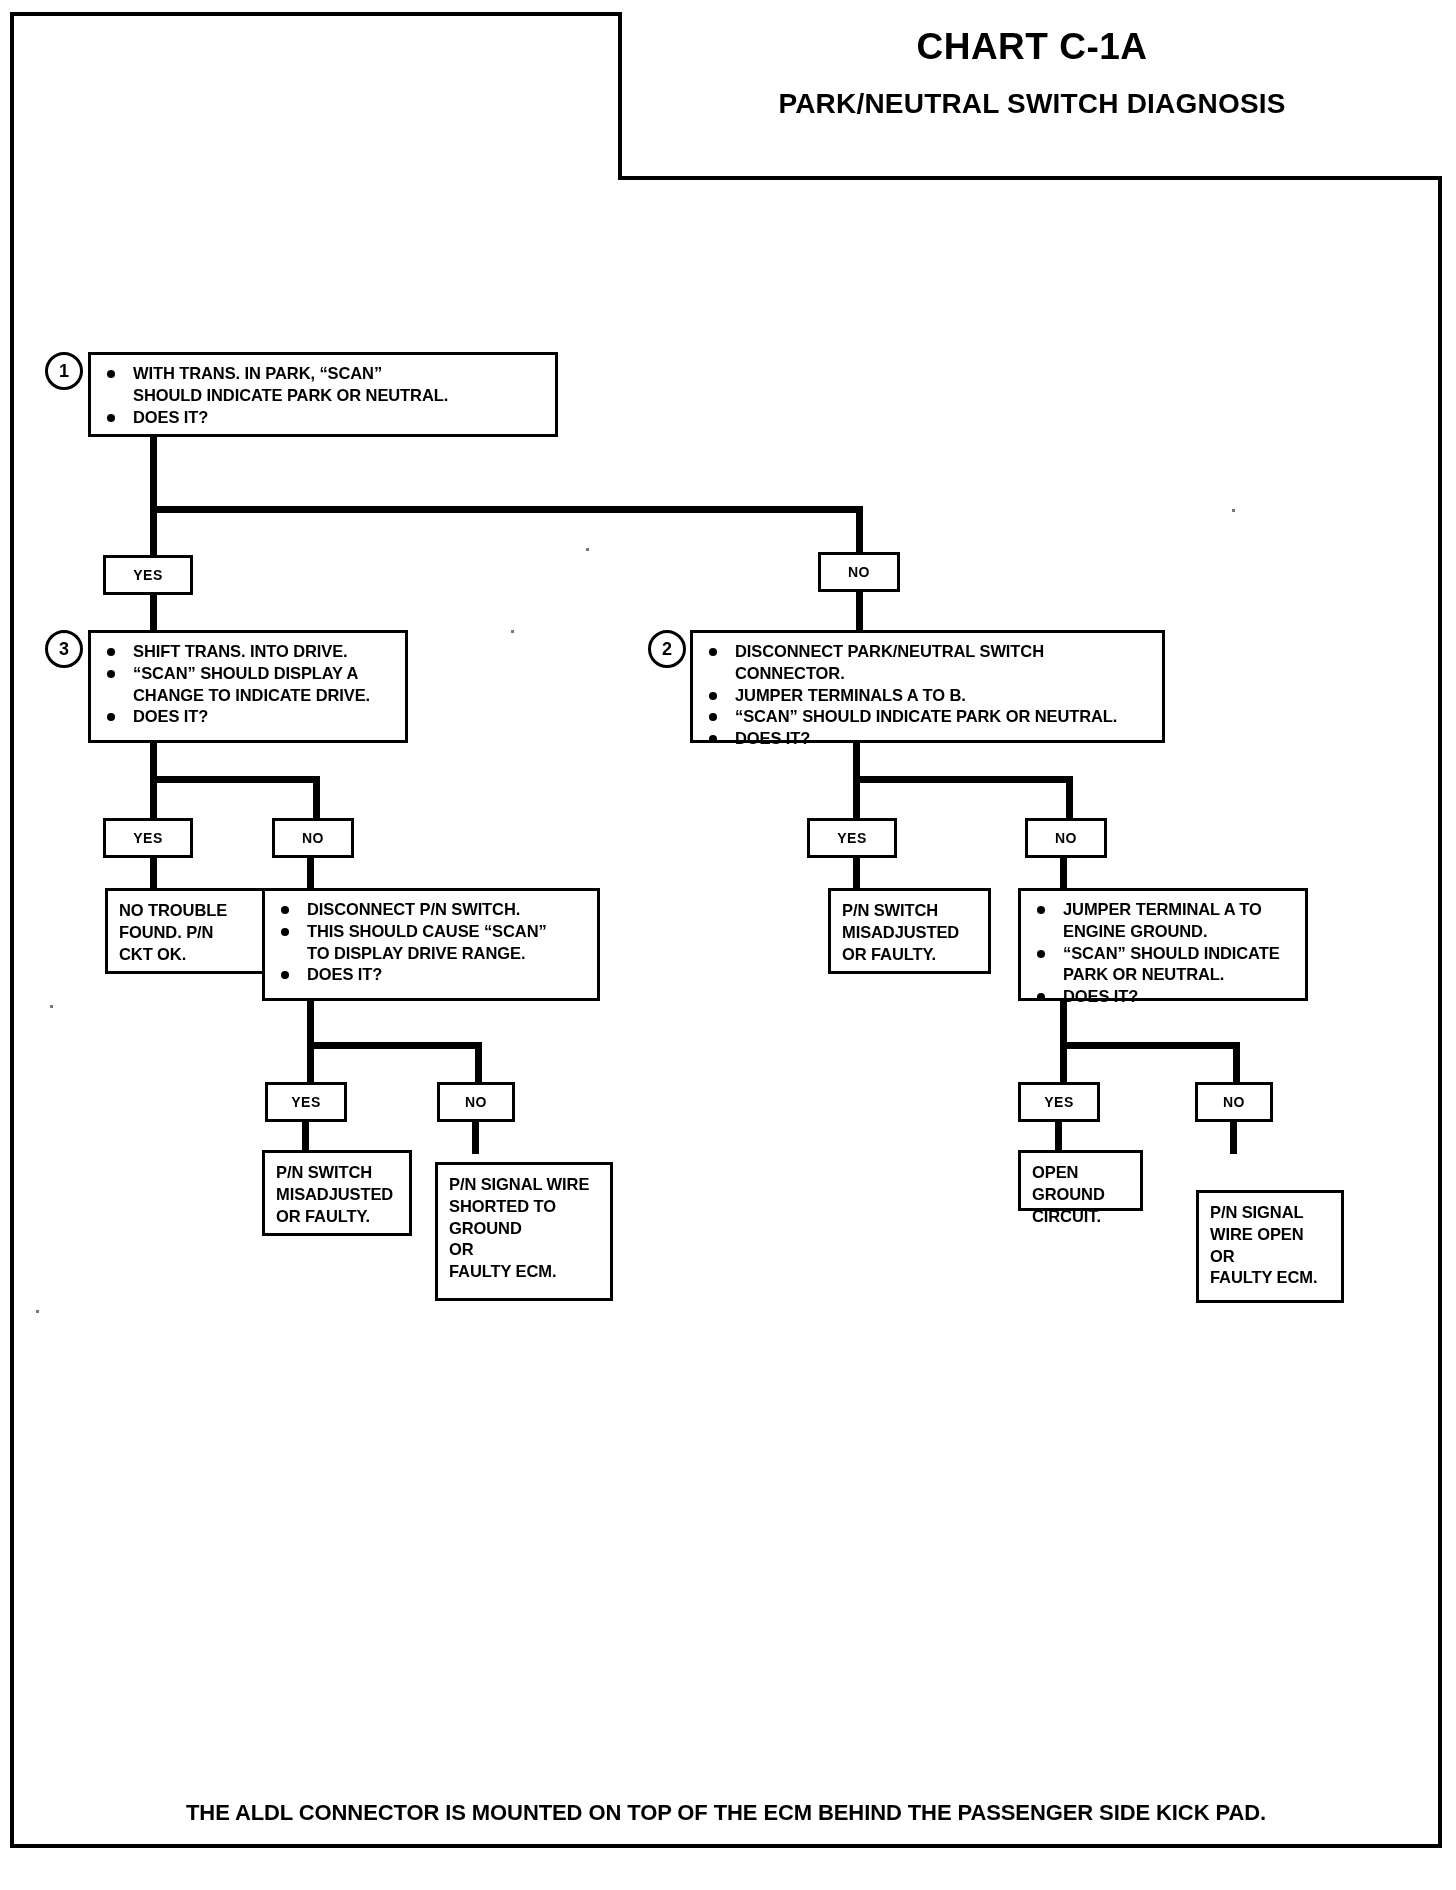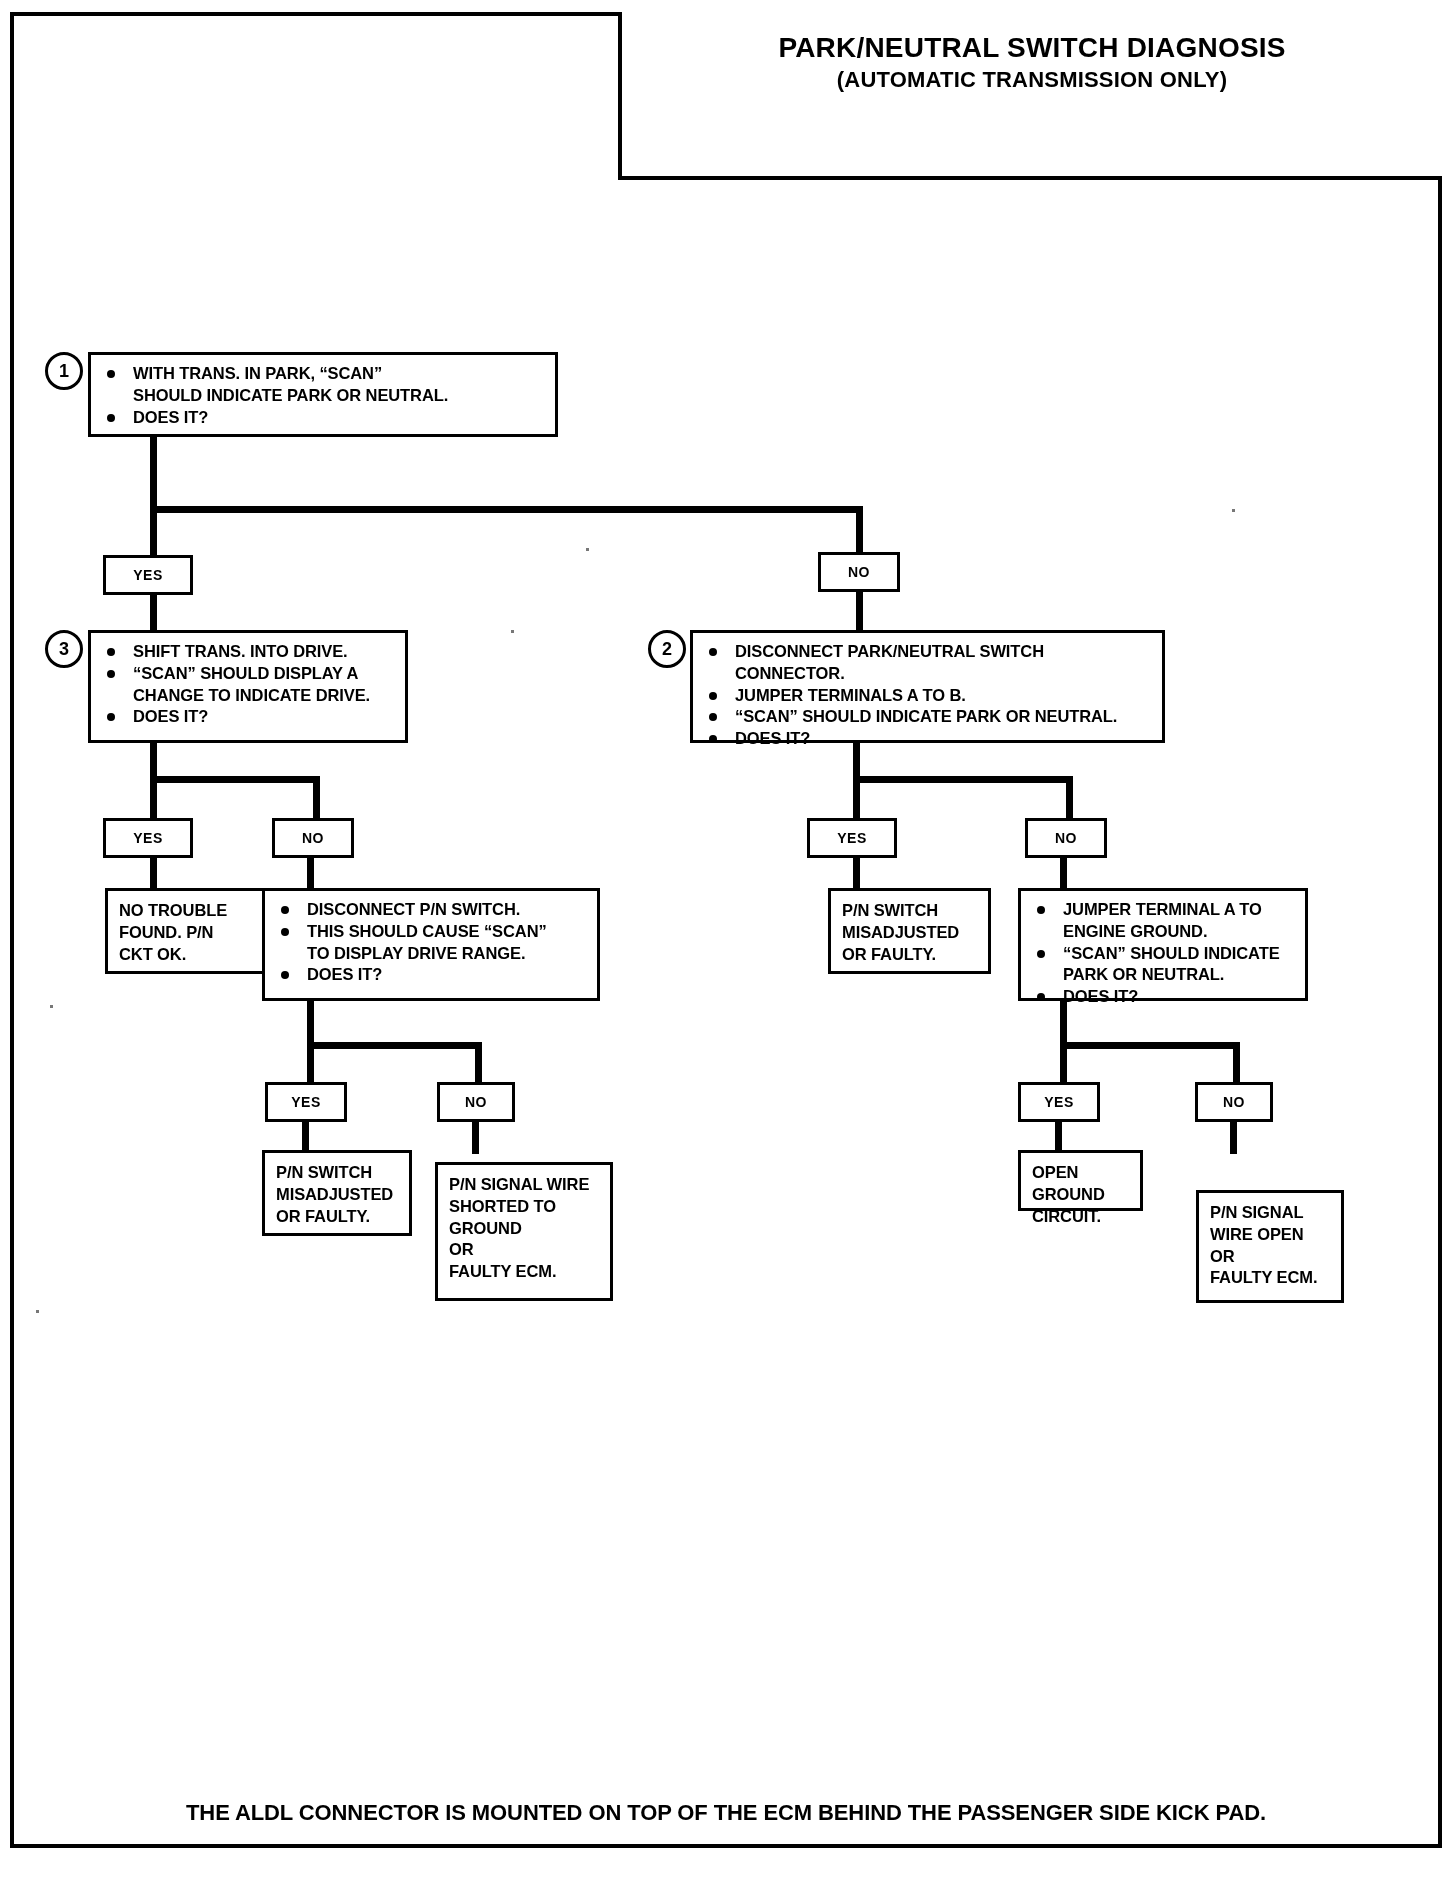--- a/index.html
+++ b/index.html
@@ -156,22 +156,22 @@
   }
 </style>
 </head>
 <body>
 
 <div id="page">
 
   <div id="page-frame"></div>
 
   <div id="title-block">
+    <div id="chart-id">CHART C-1A</div>
     <div id="chart-title">PARK/NEUTRAL SWITCH DIAGNOSIS</div>
-    <div id="chart-subtitle">(AUTOMATIC TRANSMISSION ONLY)</div>
   </div>
 
   <div class="speck" style="left:1232px; top:509px;"></div>
   <div class="speck" style="left:586px; top:548px;"></div>
   <div class="speck" style="left:511px; top:630px;"></div>
   <div class="speck" style="left:50px; top:1005px;"></div>
   <div class="speck" style="left:36px; top:1310px;"></div>
 
   <div class="stepnum" style="left:45px; top:352px;">1</div>
 

